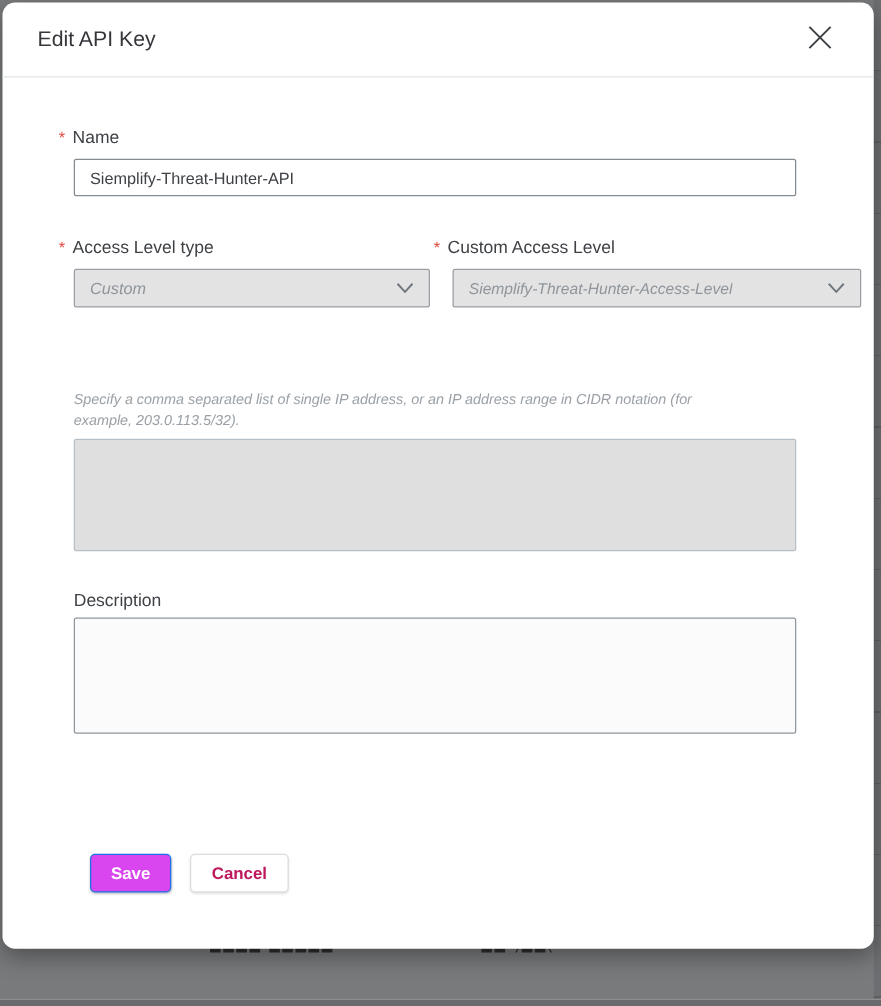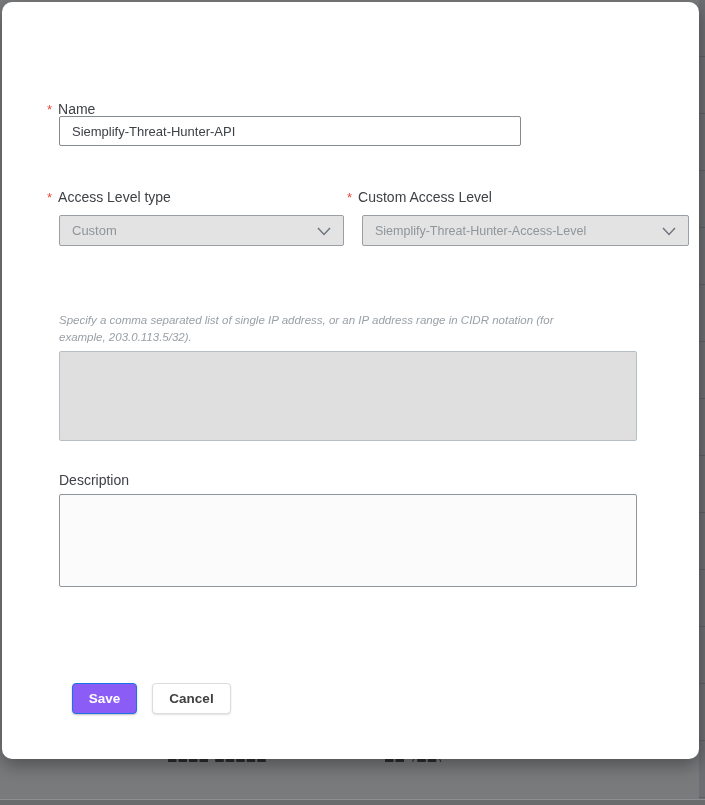--- a/index.html
+++ b/index.html
@@ -100,20 +100,21 @@
     border-radius: 2px;
     display: flex; align-items: center; justify-content: space-between;
     padding: 0 12px;
     cursor: pointer;
   }
   .dropdown .dd-value {
     font-size: 13px;
     color: #8f959b;
     white-space: nowrap;
     overflow: hidden;
+    font-style: italic;
   }
   .hint {
     position: absolute;
     font-size: 11.5px;
     font-style: italic;
     color: #9aa0a6;
     line-height: 1.5;
   }
   .textarea {
     position: absolute;
@@ -144,50 +145,61 @@
     top: 681px;
     height: 31px;
     border-radius: 4px;
     font-family: "Liberation Sans", sans-serif;
     font-size: 13.5px;
     cursor: pointer;
     display: flex; align-items: center; justify-content: center;
   }
   .btn-save {
     left: 70px; width: 65px;
-    background: #8b5cf6;
+    background: #d946ef;
     border: 1px solid #1a73e8;
     color: #ffffff;
     font-weight: bold;
     box-shadow: 0 1px 2px rgba(0,0,0,0.25);
   }
   .btn-cancel {
     left: 150px; width: 79px;
     background: #ffffff;
     border: 1px solid #dadce0;
-    color: #404040;
+    color: #be185d;
     font-weight: bold;
     box-shadow: 0 1px 2px rgba(0,0,0,0.12);
   }
 </style>
 </head>
 <body>
 
 <div class="page-scroll-strip"></div>
 <div class="page-footer-strip"></div>
 <div class="obscured-frag frag-left">████ █████</div>
 <div class="obscured-frag frag-right">██ (██)</div>
 
 <div class="modal">
 
+  <div class="modal-header">
+    <div class="modal-title">Edit API Key</div>
+    <button class="close-btn">
+      <span>
+        <svg width="22" height="22" viewBox="0 0 22 22">
+          <line x1="2.5" y1="2.5" x2="19.5" y2="19.5" stroke="#3c4043" stroke-width="1.6"></line>
+          <line x1="19.5" y1="2.5" x2="2.5" y2="19.5" stroke="#3c4043" stroke-width="1.6"></line>
+        </svg>
+      </span>
+    </button>
+  </div>
 
   <div class="label-row" style="left:45px; top:99px;">
     <span class="req">*</span><span>Name</span>
   </div>
-  <input class="text-input" style="left: 57px; top: 114px; width: 462px; height: 30px;" type="text" value="Siemplify-Threat-Hunter-API">
+  <input class="text-input" style="left: 57px; top: 125px; width: 578px; height: 30px;" type="text" value="Siemplify-Threat-Hunter-API">
 
   <div class="label-row" style="left:45px; top:187px;">
     <span class="req">*</span><span>Access Level type</span>
   </div>
   <div class="label-row" style="left:345px; top:187px;">
     <span class="req">*</span><span>Custom Access Level</span>
   </div>
 
   <div class="dropdown" style="left:57px; top:213px; width:285px;">
     <span class="dd-value">Custom</span>

